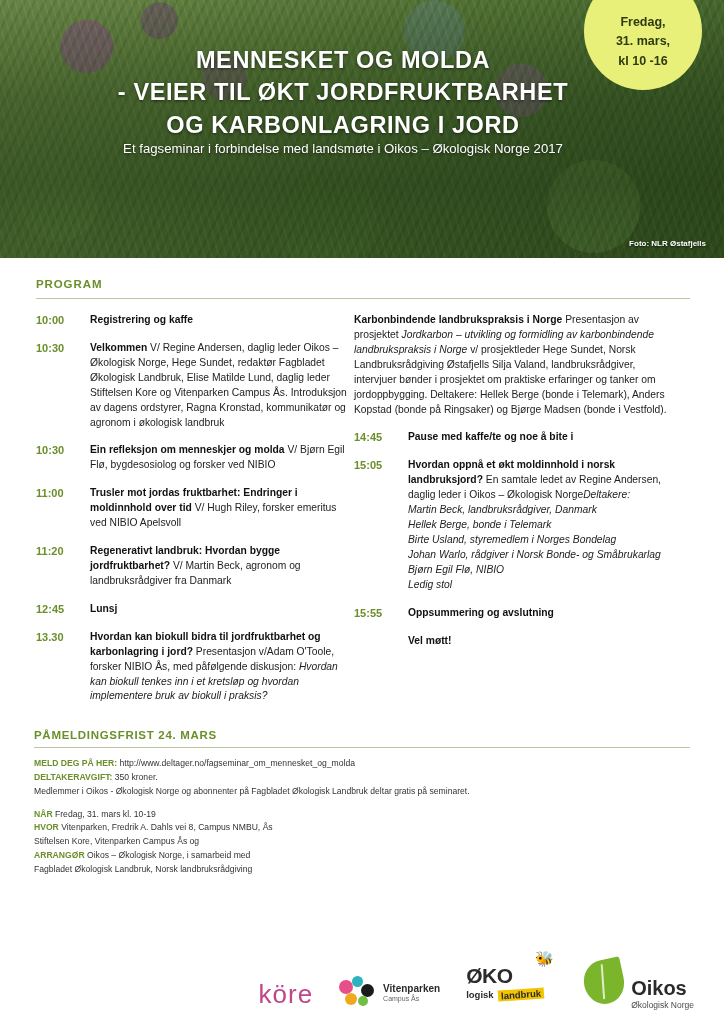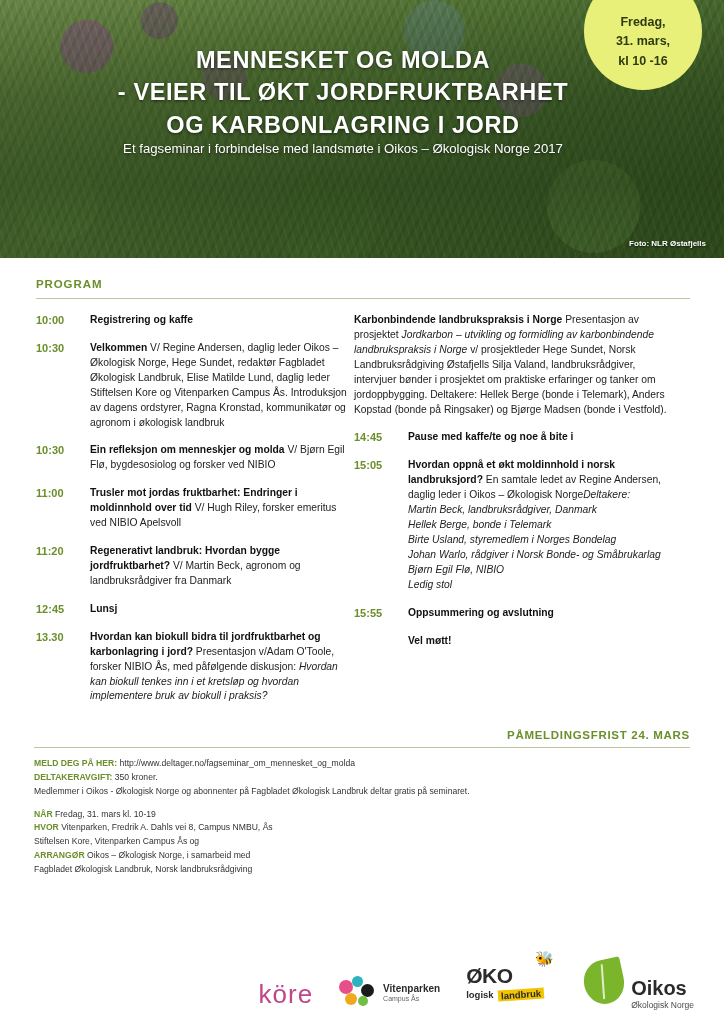--- a/index.html
+++ b/index.html
@@ -126,21 +126,20 @@
   .desc i { font-style: italic; }
 
   
   .footer { padding: 6px 34px 0 34px; margin-top: 6px; }
   .reg-title {
     color: #6b8f2a;
     font-weight: bold;
     font-size: 11.5px;
     letter-spacing: .7px;
     margin-bottom: 6px;
-    text-align: right;
   }
   .green-rule { border: 0; border-top: 1px solid #b9c9a0; margin: 0 0 9px 0; }
   .fline { font-size: 8.6px; line-height: 1.6; color: #333; }
   .fline b { color: #6b8f2a; }
   .fbold-dark { color: #3d3d3d; font-weight: bold; }
   .gap { height: 9px; }
 
   .logos {
     position: absolute;
     left: 0; right: 0; bottom: 8px;

